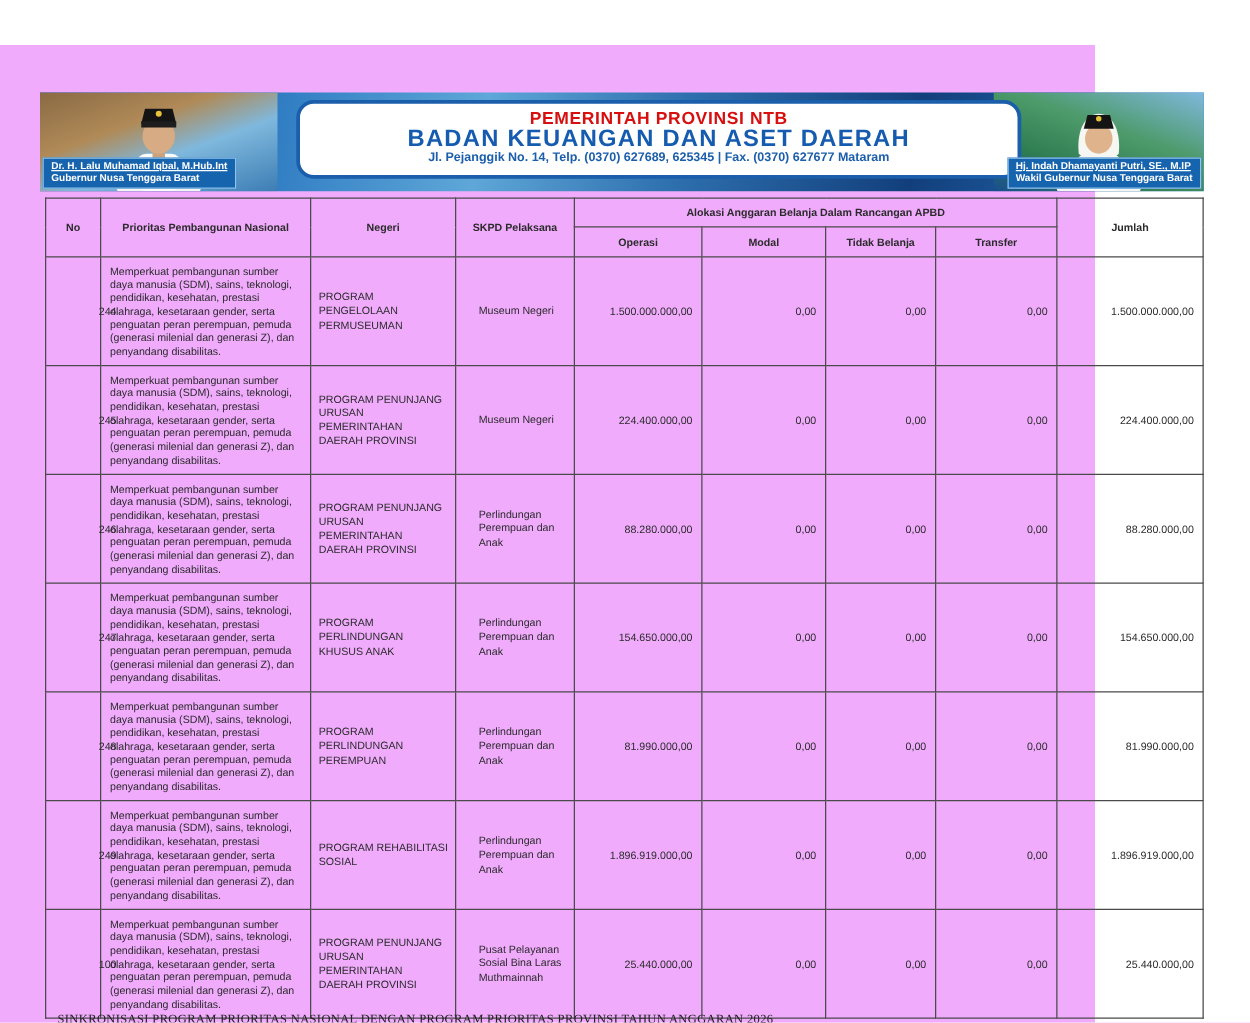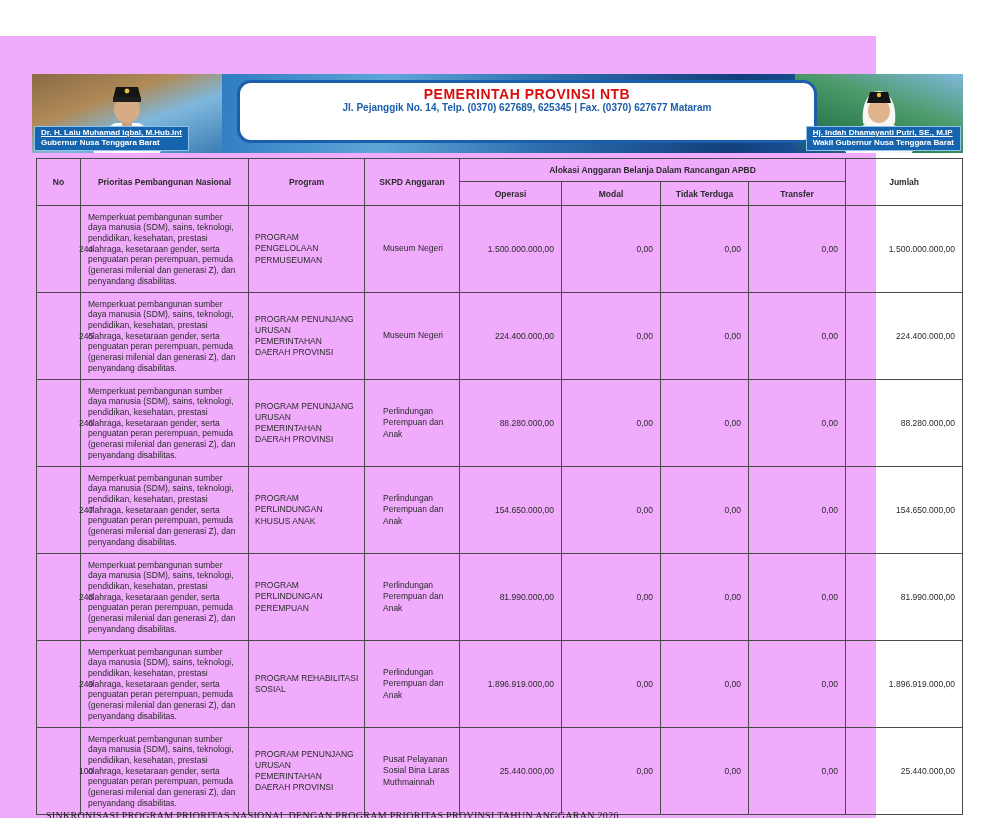--- a/index.html
+++ b/index.html
@@ -84,20 +84,21 @@
         <path d="M27 44 C25 24 33 12 43 12 C53 12 61 24 59 44 C54 50 32 50 27 44 Z" fill="#f6f6f2"></path>
         <ellipse cx="43" cy="32" rx="11" ry="12" fill="#dfb48c"></ellipse>
         <path d="M31 24 L55 24 L52 13 L34 13 Z" fill="#141414"></path>
         <circle cx="43" cy="16" r="2.2" fill="#e8c23a"></circle>
         <rect x="39" y="50" width="8" height="16" fill="#2b2b2b"></rect>
       </svg>
     </div>
 
     <div class="center-plate">
       <div class="gov-line1">PEMERINTAH PROVINSI NTB</div>
+      <div class="gov-line2">BADAN KEUANGAN DAN ASET DAERAH</div>
       <div class="gov-addr">Jl. Pejanggik No. 14, Telp. (0370) 627689, 625345 | Fax. (0370) 627677 Mataram</div>
     </div>
 
     <div class="caption caption-right">
       <span class="nm">Hj. Indah Dhamayanti Putri, SE., M.IP</span>
       <span>Wakil Gubernur Nusa Tenggara Barat</span>
     </div>
     <div class="caption caption-left">
       <span class="nm">Dr. H. Lalu Muhamad Iqbal, M.Hub.Int</span>
       <span>Gubernur Nusa Tenggara Barat</span>
@@ -113,29 +114,29 @@
       <col class="w-op">
         <col class="w-mod">
         <col class="w-tt">
         <col class="w-tr">
         <col class="w-jm">
     </colgroup>
     <thead>
       <tr>
         <th class="h-top" rowspan="2">No</th>
         <th class="h-top" rowspan="2">Prioritas Pembangunan Nasional</th>
-        <th class="h-top" rowspan="2">Program</th>
-        <th class="h-top" rowspan="2">SKPD Anggaran</th>
+        <th class="h-top" rowspan="2">Negeri</th>
+        <th class="h-top" rowspan="2">SKPD Pelaksana</th>
         <th class="h-top" colspan="4">Alokasi Anggaran Belanja Dalam Rancangan APBD</th>
         <th class="h-top" rowspan="2">Jumlah</th>
       </tr>
       <tr>
         <th class="h-sub">Operasi</th>
         <th class="h-sub">Modal</th>
-        <th class="h-sub">Tidak Terduga</th>
+        <th class="h-sub">Tidak Belanja</th>
         <th class="h-sub">Transfer</th>
       </tr>
     </thead>
     <tbody>
         <tr>
           <td class="c-no">244</td>
           <td class="c-pri">Memperkuat pembangunan sumber daya manusia (SDM), sains, teknologi, pendidikan, kesehatan, prestasi olahraga, kesetaraan gender, serta penguatan peran perempuan, pemuda (generasi milenial dan generasi Z), dan penyandang disabilitas.</td>
           <td class="c-prog">PROGRAM PENGELOLAAN PERMUSEUMAN</td>
           <td class="c-skpd">Museum Negeri</td>
           <td class="c-num">1.500.000.000,00</td>

